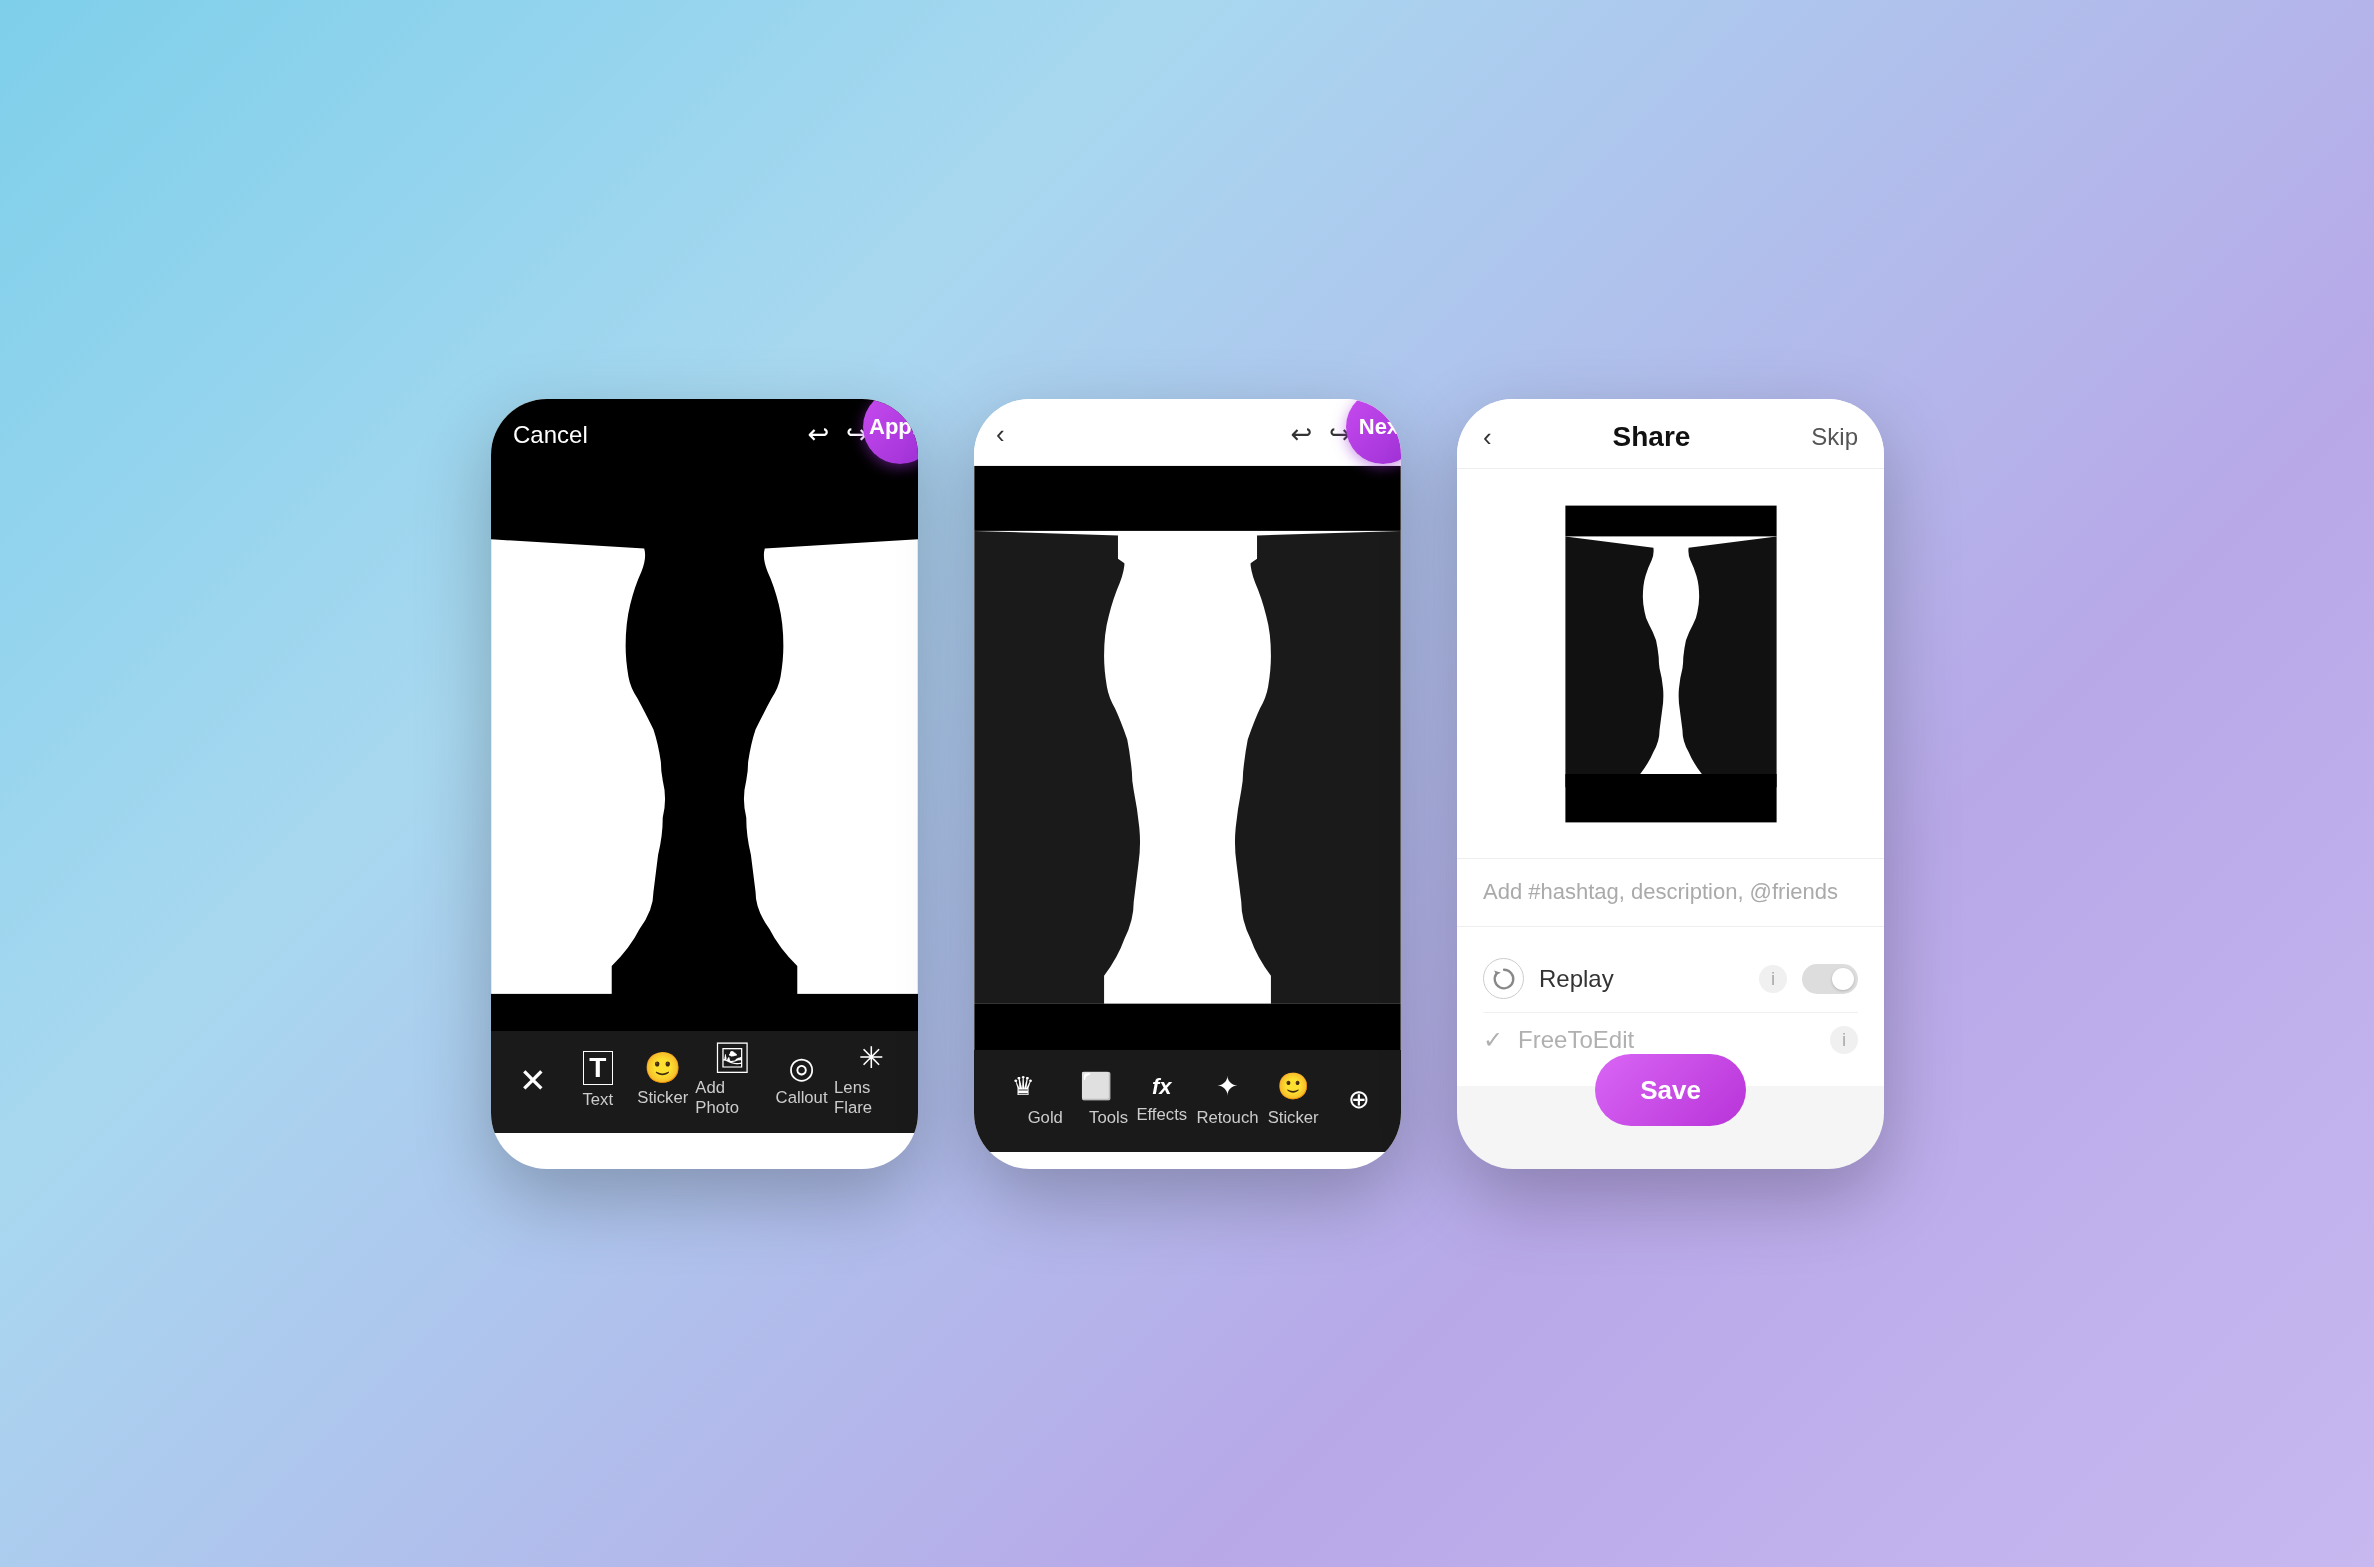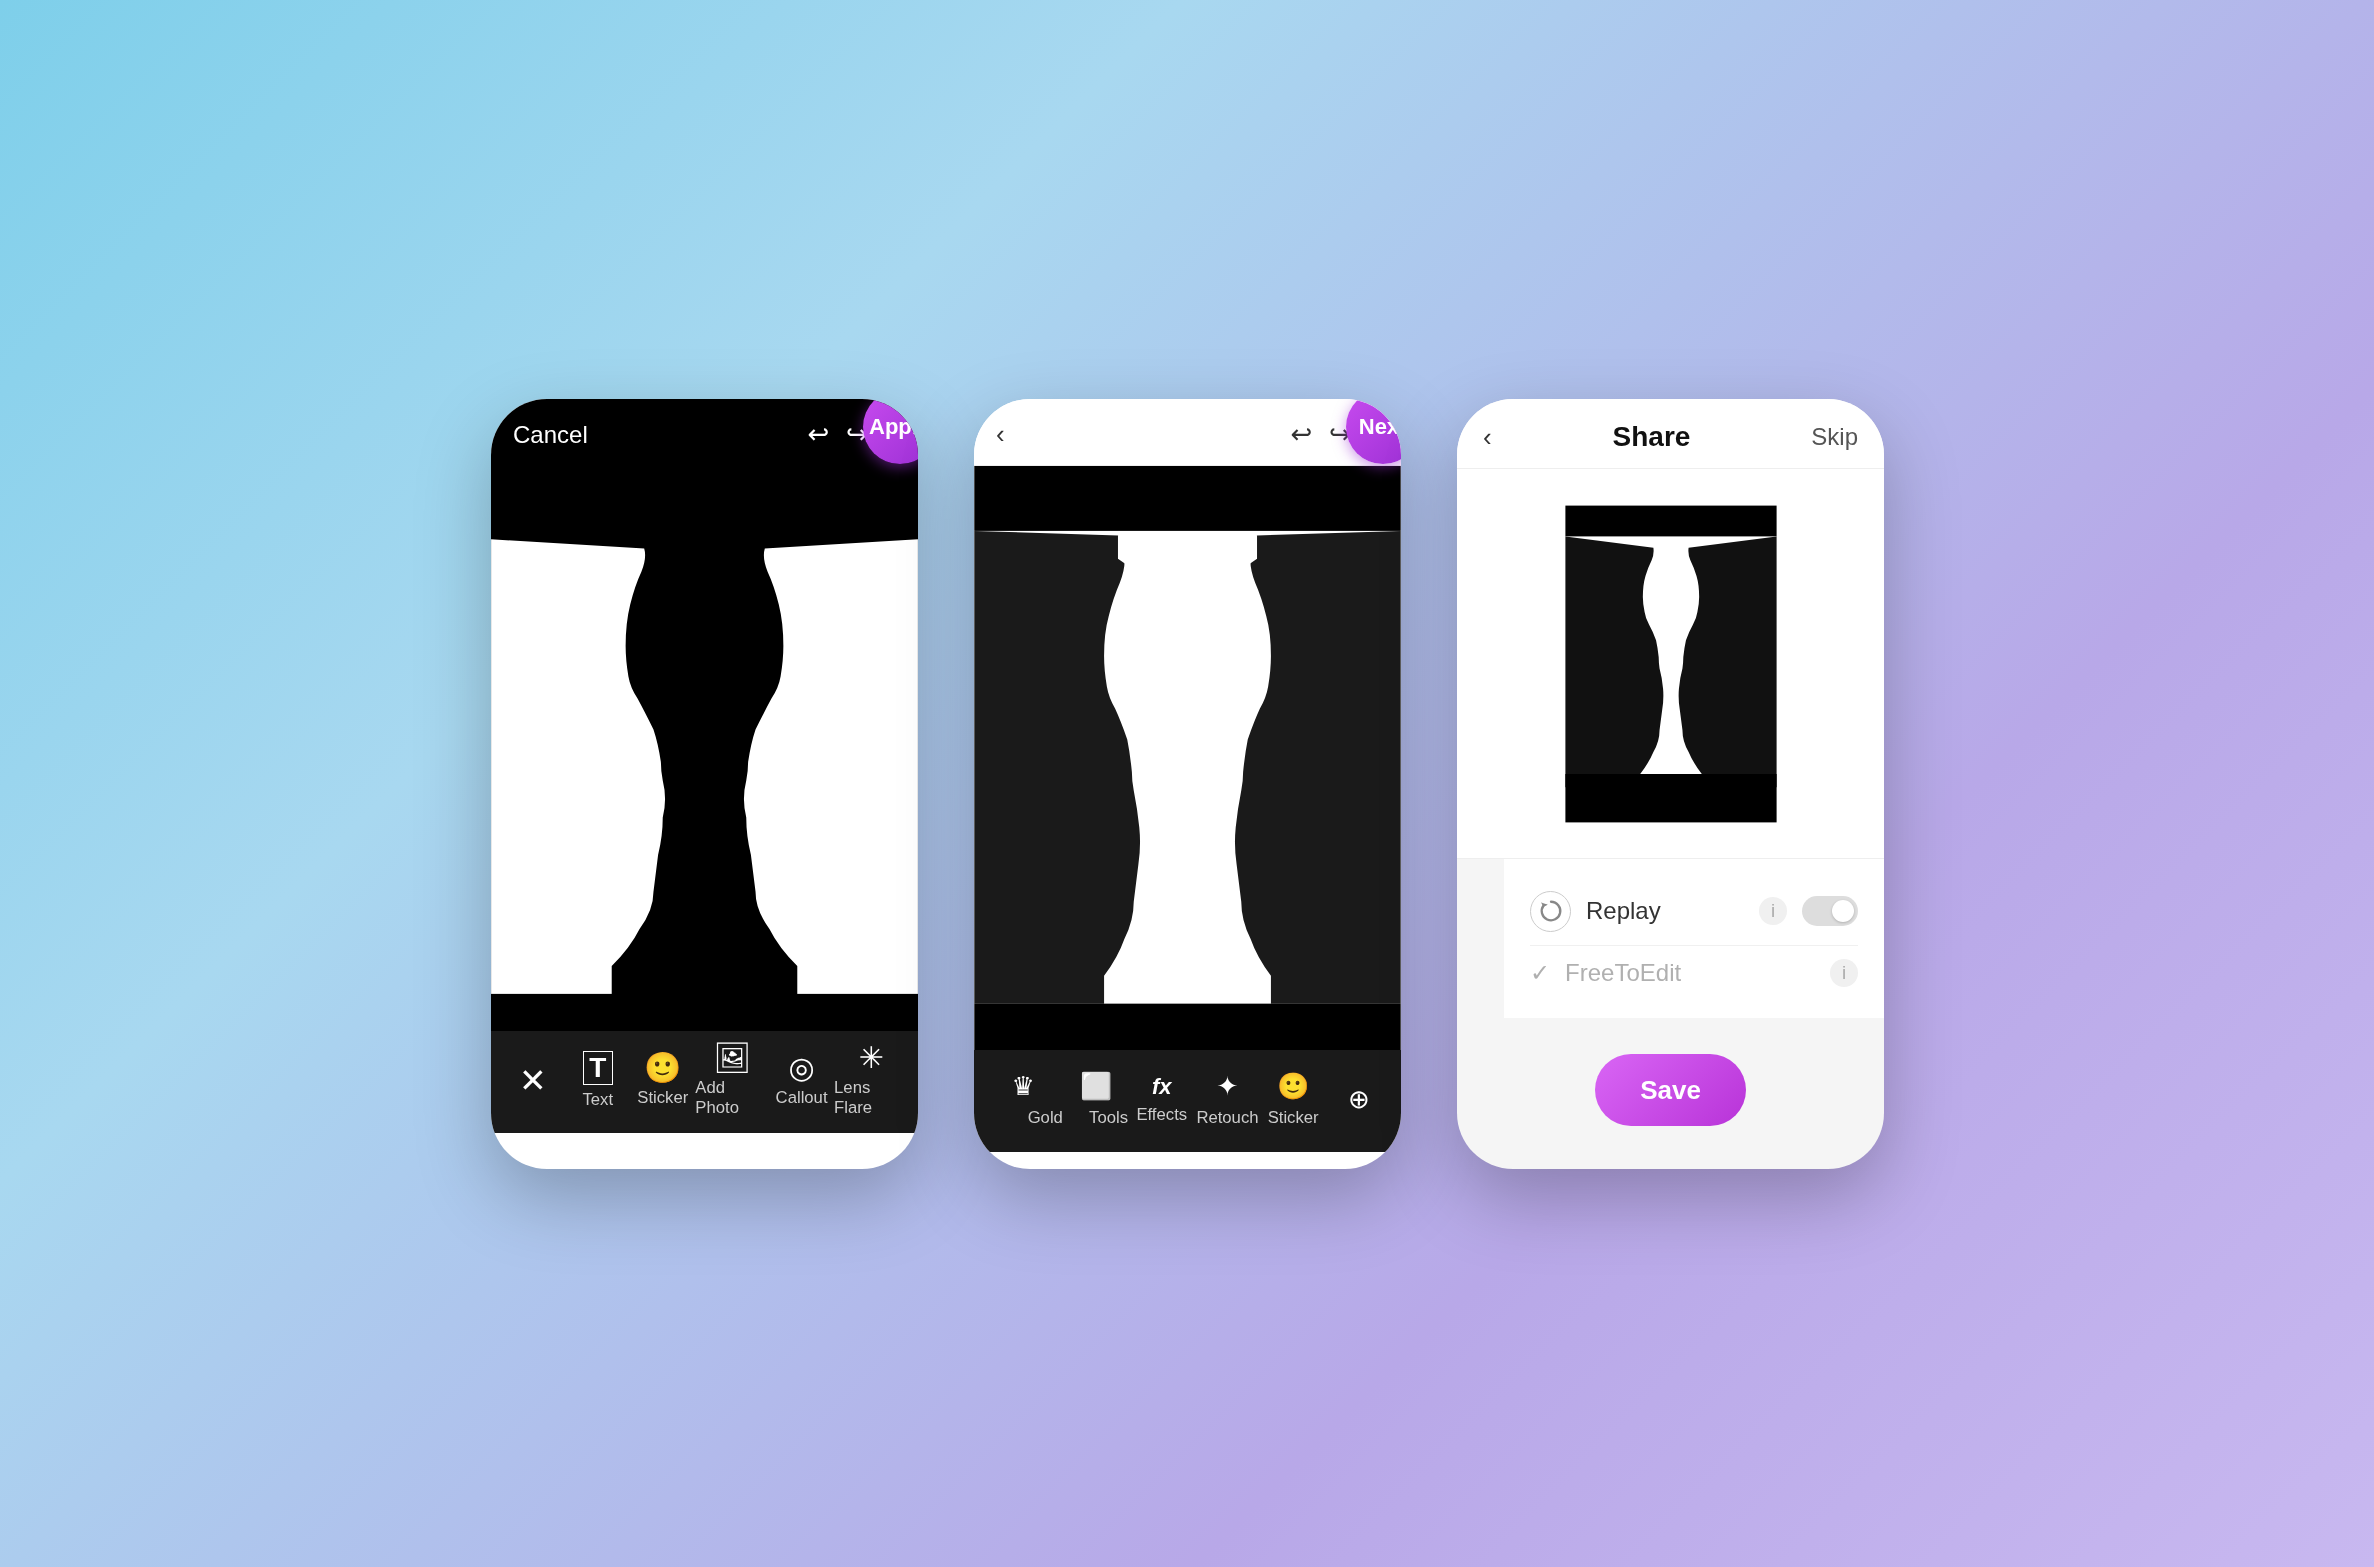--- a/index.html
+++ b/index.html
@@ -213,21 +213,20 @@
       padding: 20.4px 26px;
       border-bottom: 0.9px solid #eee;
     }
     .share-description-text {
       font-size: 22px;
       color: #aaa;
     }
     .share-options {
       background: #fff;
       padding: 18.6px 26px;
-      margin-left: 47px;
     }
     .share-option-row {
       display: flex;
       align-items: center;
       gap: 15px;
       padding: 13px 0;
       border-bottom: 0.9px solid #f0f0f0;
     }
     .share-option-icon {
       width: 41px;
@@ -469,20 +468,23 @@
         <rect x="80" y="0" width="240" height="35" fill="#000"></rect>
 
         <path d="M80,35 L80,320 L165,320 L165,305 Q175,292 180,280 Q187,268 187,255 L190,232 Q192,220 191,208 Q190,196 187,185 Q186,178 186,172 Q185,162 183,153 Q179,142 175,135 Q171,128 170,121 Q168,112 168,104 Q168,90 171,80 Q174,70 178,62 Q181,55 180,48 L80,35 Z" fill="#111"></path>
 
         <path d="M320,35 L320,320 L235,320 L235,305 Q225,292 220,280 Q213,268 213,255 L210,232 Q208,220 209,208 Q210,196 213,185 Q214,178 214,172 Q215,162 217,153 Q221,142 225,135 Q229,128 230,121 Q232,112 232,104 Q232,90 229,80 Q226,70 222,62 Q219,55 220,48 L320,35 Z" fill="#111"></path>
 
         <rect x="80" y="305" width="240" height="55" fill="#000"></rect>
       </svg>
     </div>
 
+    <div class="share-description">
+      <span class="share-description-text">Add #hashtag, description, @friends</span>
+    </div>
 
     <div class="share-options">
 
       <div class="share-option-row">
         <div class="share-option-icon">
           <svg width="26" height="26" viewBox="0 0 28 28" fill="none" xmlns="http://www.w3.org/2000/svg">
             <path d="M14 4 A10 10 0 1 1 6 8" stroke="#888" stroke-width="2.5" fill="none" stroke-linecap="round"></path>
             <polyline points="4,5 6,9 10,7" fill="#888" stroke="#888" stroke-width="1"></polyline>
           </svg>
         </div>

